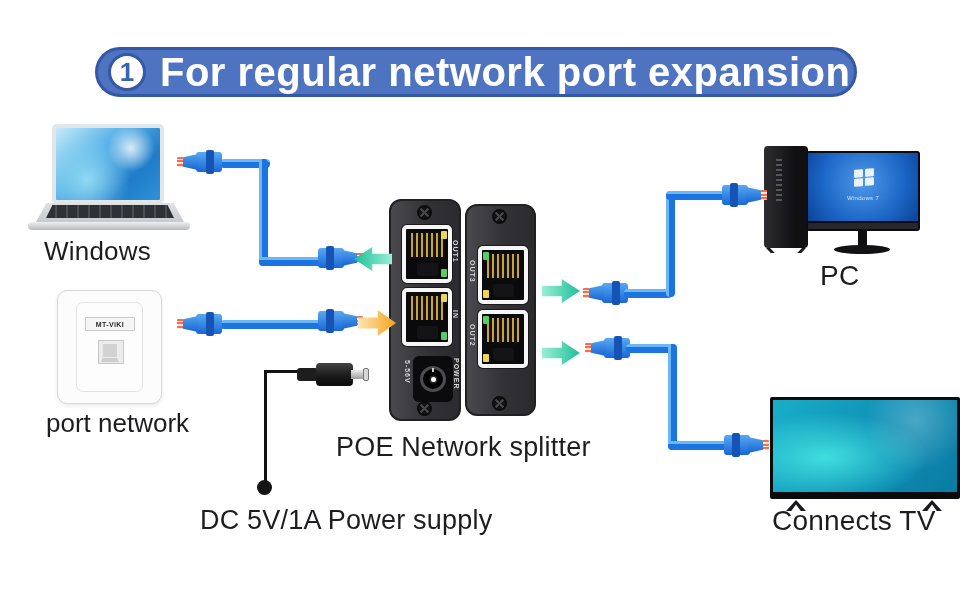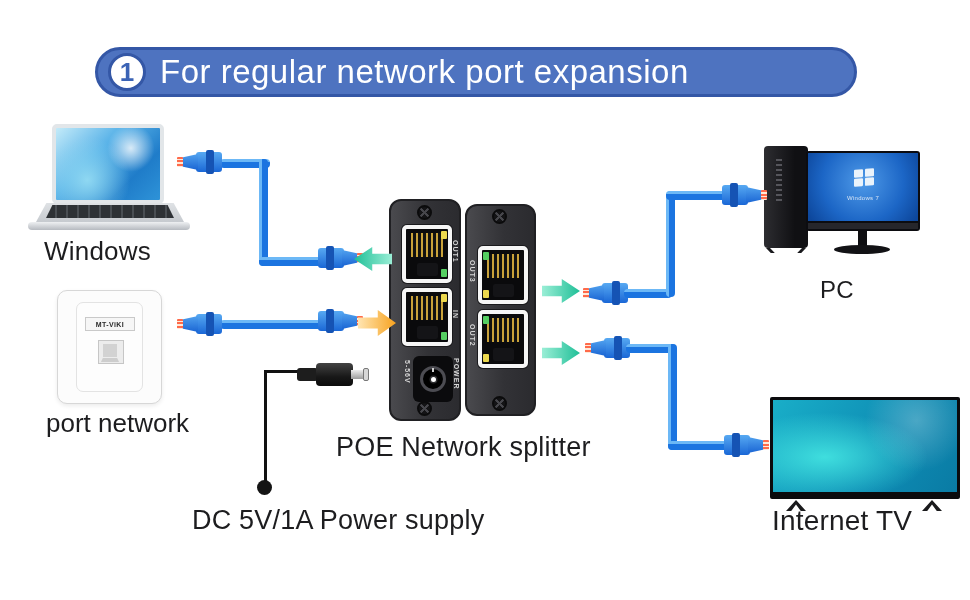--- a/index.html
+++ b/index.html
@@ -4,21 +4,21 @@
 <style>
   html,body{margin:0;padding:0;background:#fff;font-family:"Liberation Sans",sans-serif;}
   .canvas{position:relative;width:970px;height:600px;background:#ffffff;overflow:hidden;}
 
   
   .banner{position:absolute;left:95px;top:47px;width:762px;height:50px;
     background:var(--banner-blue,#4e73c0);border:3px solid var(--banner-border,#3457a6);
     border-radius:30px;display:flex;align-items:center;gap:14px;padding-left:10px;box-sizing:border-box;}
   .banner-num{width:38px;height:38px;border-radius:50%;background:#fff;border:3px solid var(--banner-border,#3457a6);
     display:flex;align-items:center;justify-content:center;font-weight:bold;font-size:26px;color:#3b63b5;box-sizing:border-box;}
-  .banner-title{color:#fff;font-weight:normal;font-size:33px;letter-spacing:.5px;white-space:nowrap;}
+  .banner-title{color:#fff;font-weight:bold;font-size:40px;letter-spacing:.5px;white-space:nowrap;}
 
   
   .lbl{position:absolute;color:#1d1d1f;font-size:26px;letter-spacing:.2px;}
 
   
   .lap-screen{position:absolute;left:52px;top:124px;width:104px;height:72px;
     border:4px solid #e2e6e9;border-radius:5px;
     background:
       radial-gradient(circle at 72% 28%, rgba(255,255,255,.8), rgba(255,255,255,0) 26%),
       radial-gradient(circle at 30% 72%, #8fd8f2, rgba(0,0,0,0) 48%),
@@ -208,49 +208,49 @@
   <div class="lbl" style="left:336px;top:432px;font-size:27px;text-align:right;">POE Network splitter</div>
 
   <div>
     <div class="wire" style="left:266px;top:370px;width:34px;height:3px;"></div>
     <div class="wire" style="left:264px;top:370px;width:3px;height:115px;"></div>
     <div class="wire-dot"></div>
     <div class="plug-neck"></div>
     <div class="plug-barrel"></div>
     <div class="plug-shaft"></div>
     <div class="plug-cap"></div>
-    <div class="lbl" style="left:192px;top:505px;font-size:27px;">DC 5V/1A Power supply</div>
+    <div class="lbl" style="left:200px;top:505px;font-size:27px;">DC 5V/1A Power supply</div>
   </div>
 
   <div>
     <div class="tower"></div>
     <div class="mon">
       <div class="mon-screen">
         <div class="flag">
             <span></span>
             <span></span>
             <span></span>
             <span></span>
           </div>
         <div class="mon-text">Windows 7</div>
       </div>
       <div class="mon-chin"></div>
     </div>
     <div class="stand-neck"></div>
     <div class="stand-base"></div>
-    <div class="lbl" style="left:820px;top:276px;font-size:24px;">PC</div>
+    <div class="lbl" style="left:820px;top:260px;font-size:28px;">PC</div>
   </div>
 
   <div>
     <div class="tv">
       <div class="tv-screen"></div>
     </div>
     <div class="tv-leg" style="left:786px;top:500px;"></div>
     <div class="tv-leg" style="left:922px;top:500px;"></div>
-    <div class="lbl" style="left:772px;top:505px;font-size:28px;">Internet TV</div>
+    <div class="lbl" style="left:772px;top:505px;font-size:28px;">Connects TV</div>
   </div>
 
   <div>
     <div class="cab h" style="left:220px;top:159px;width:50px;"></div>
     <div class="cab v" style="left:259px;top:159px;height:107px;"></div>
     <div class="cab h" style="left:259px;top:257px;width:66px;"></div>
     <div class="rj45 left" style="left:176px;top:152px;">
       <div class="body"></div>
         <div class="band"></div>
         <div class="nose"></div>

